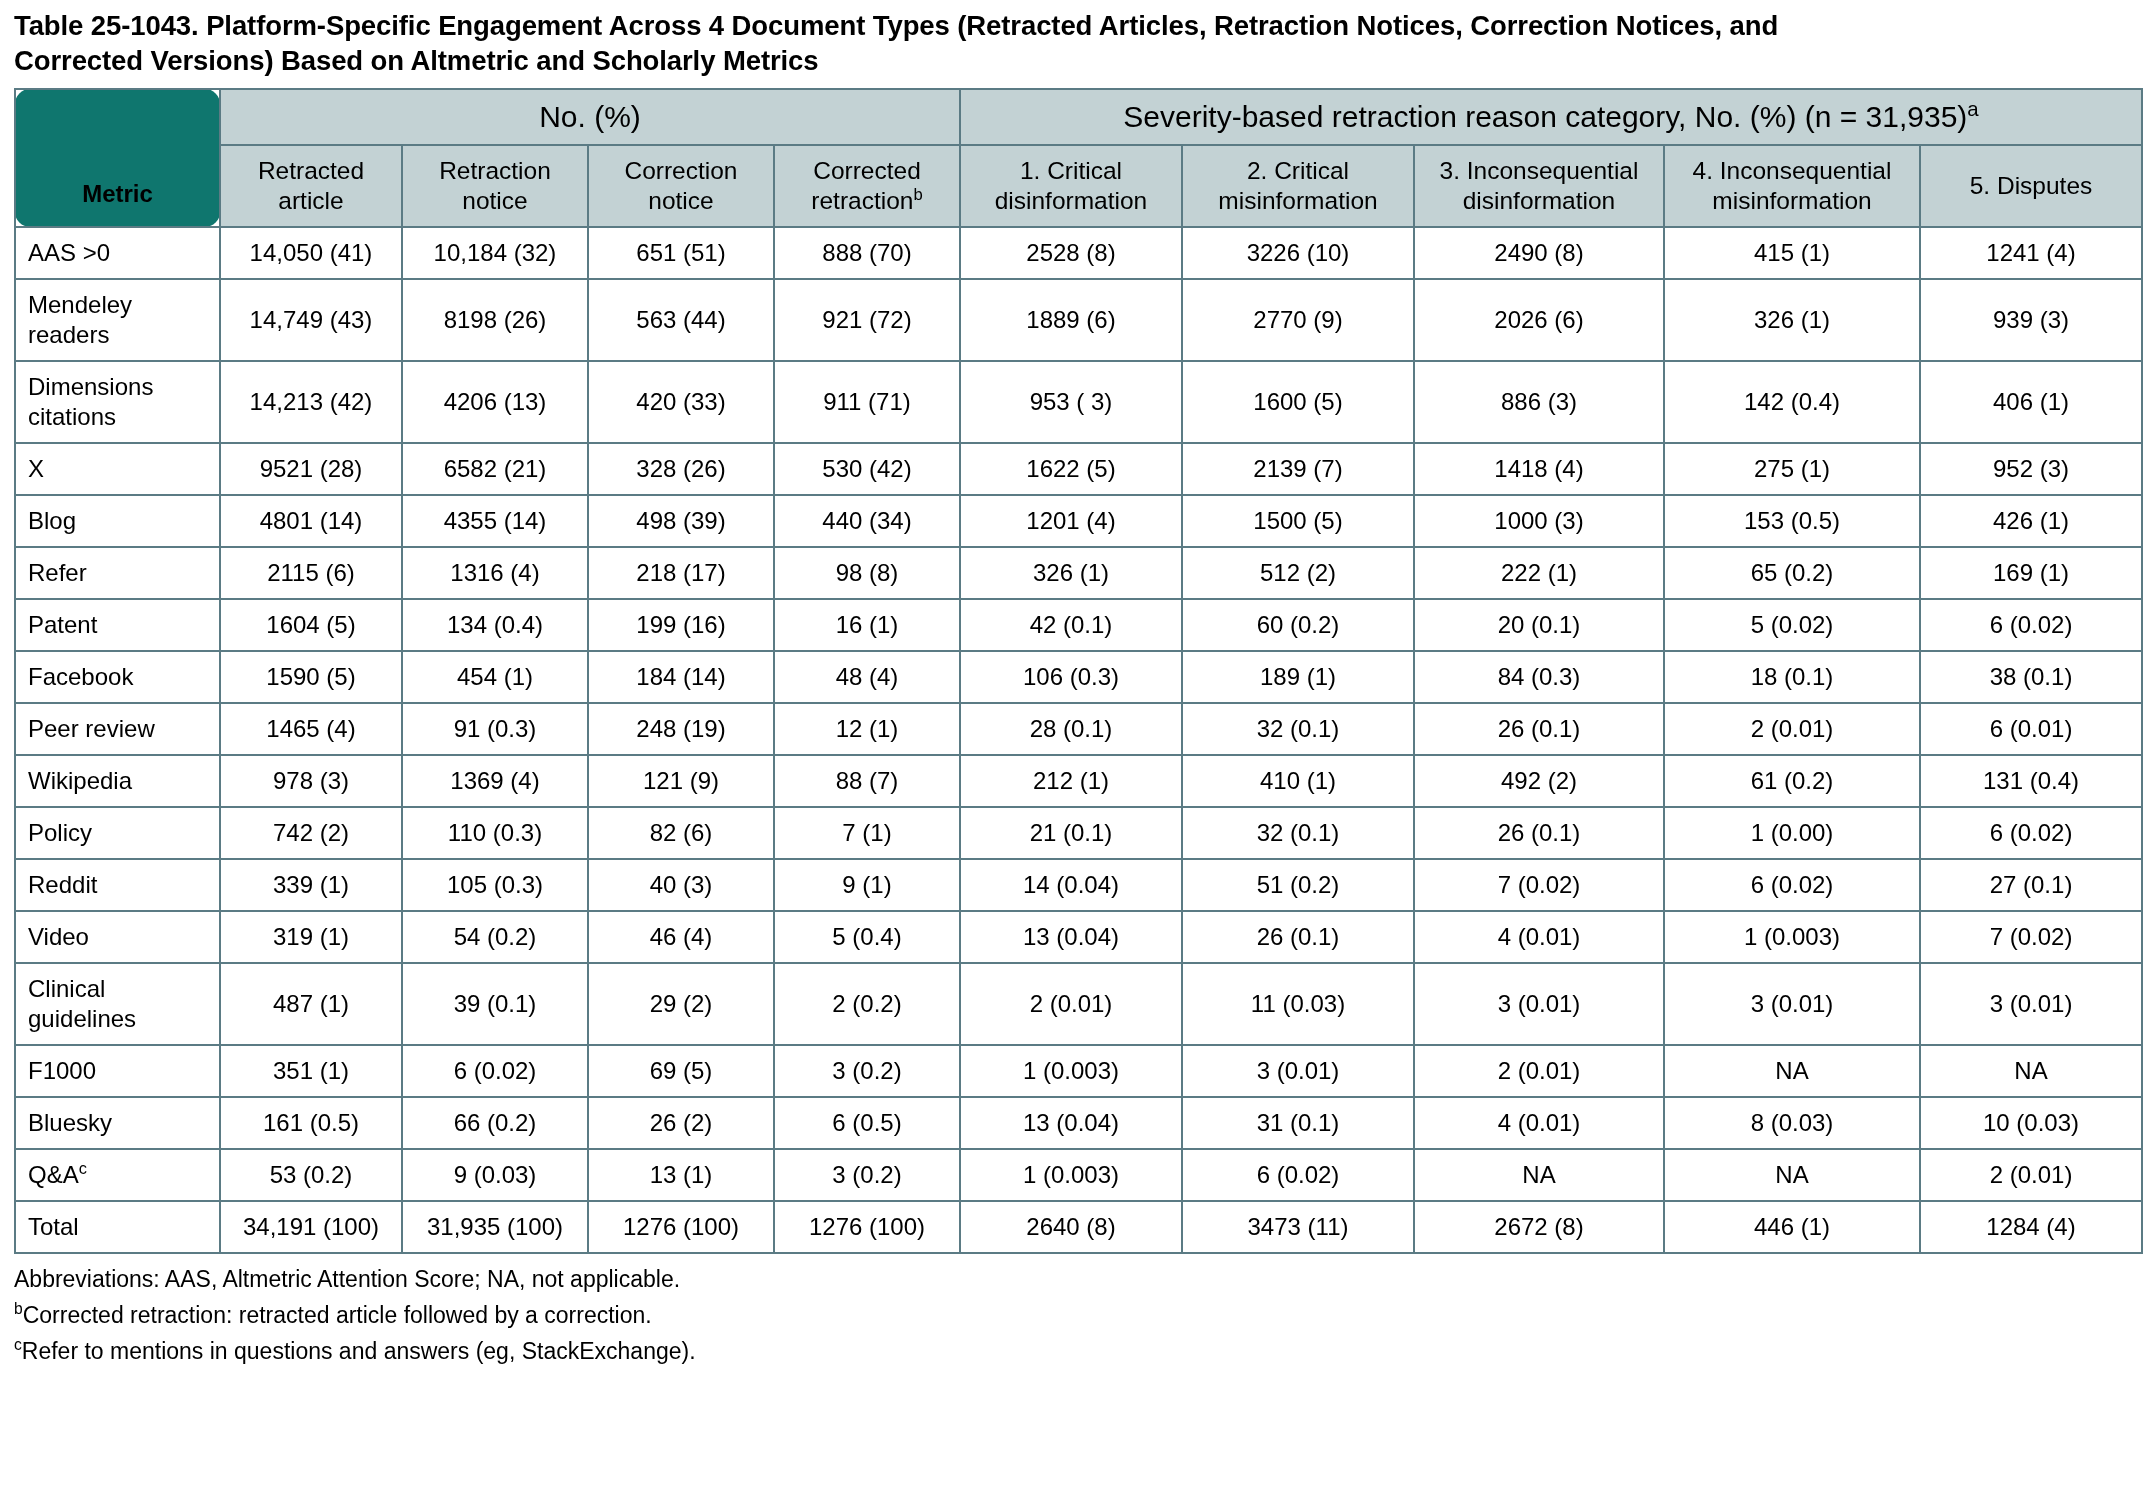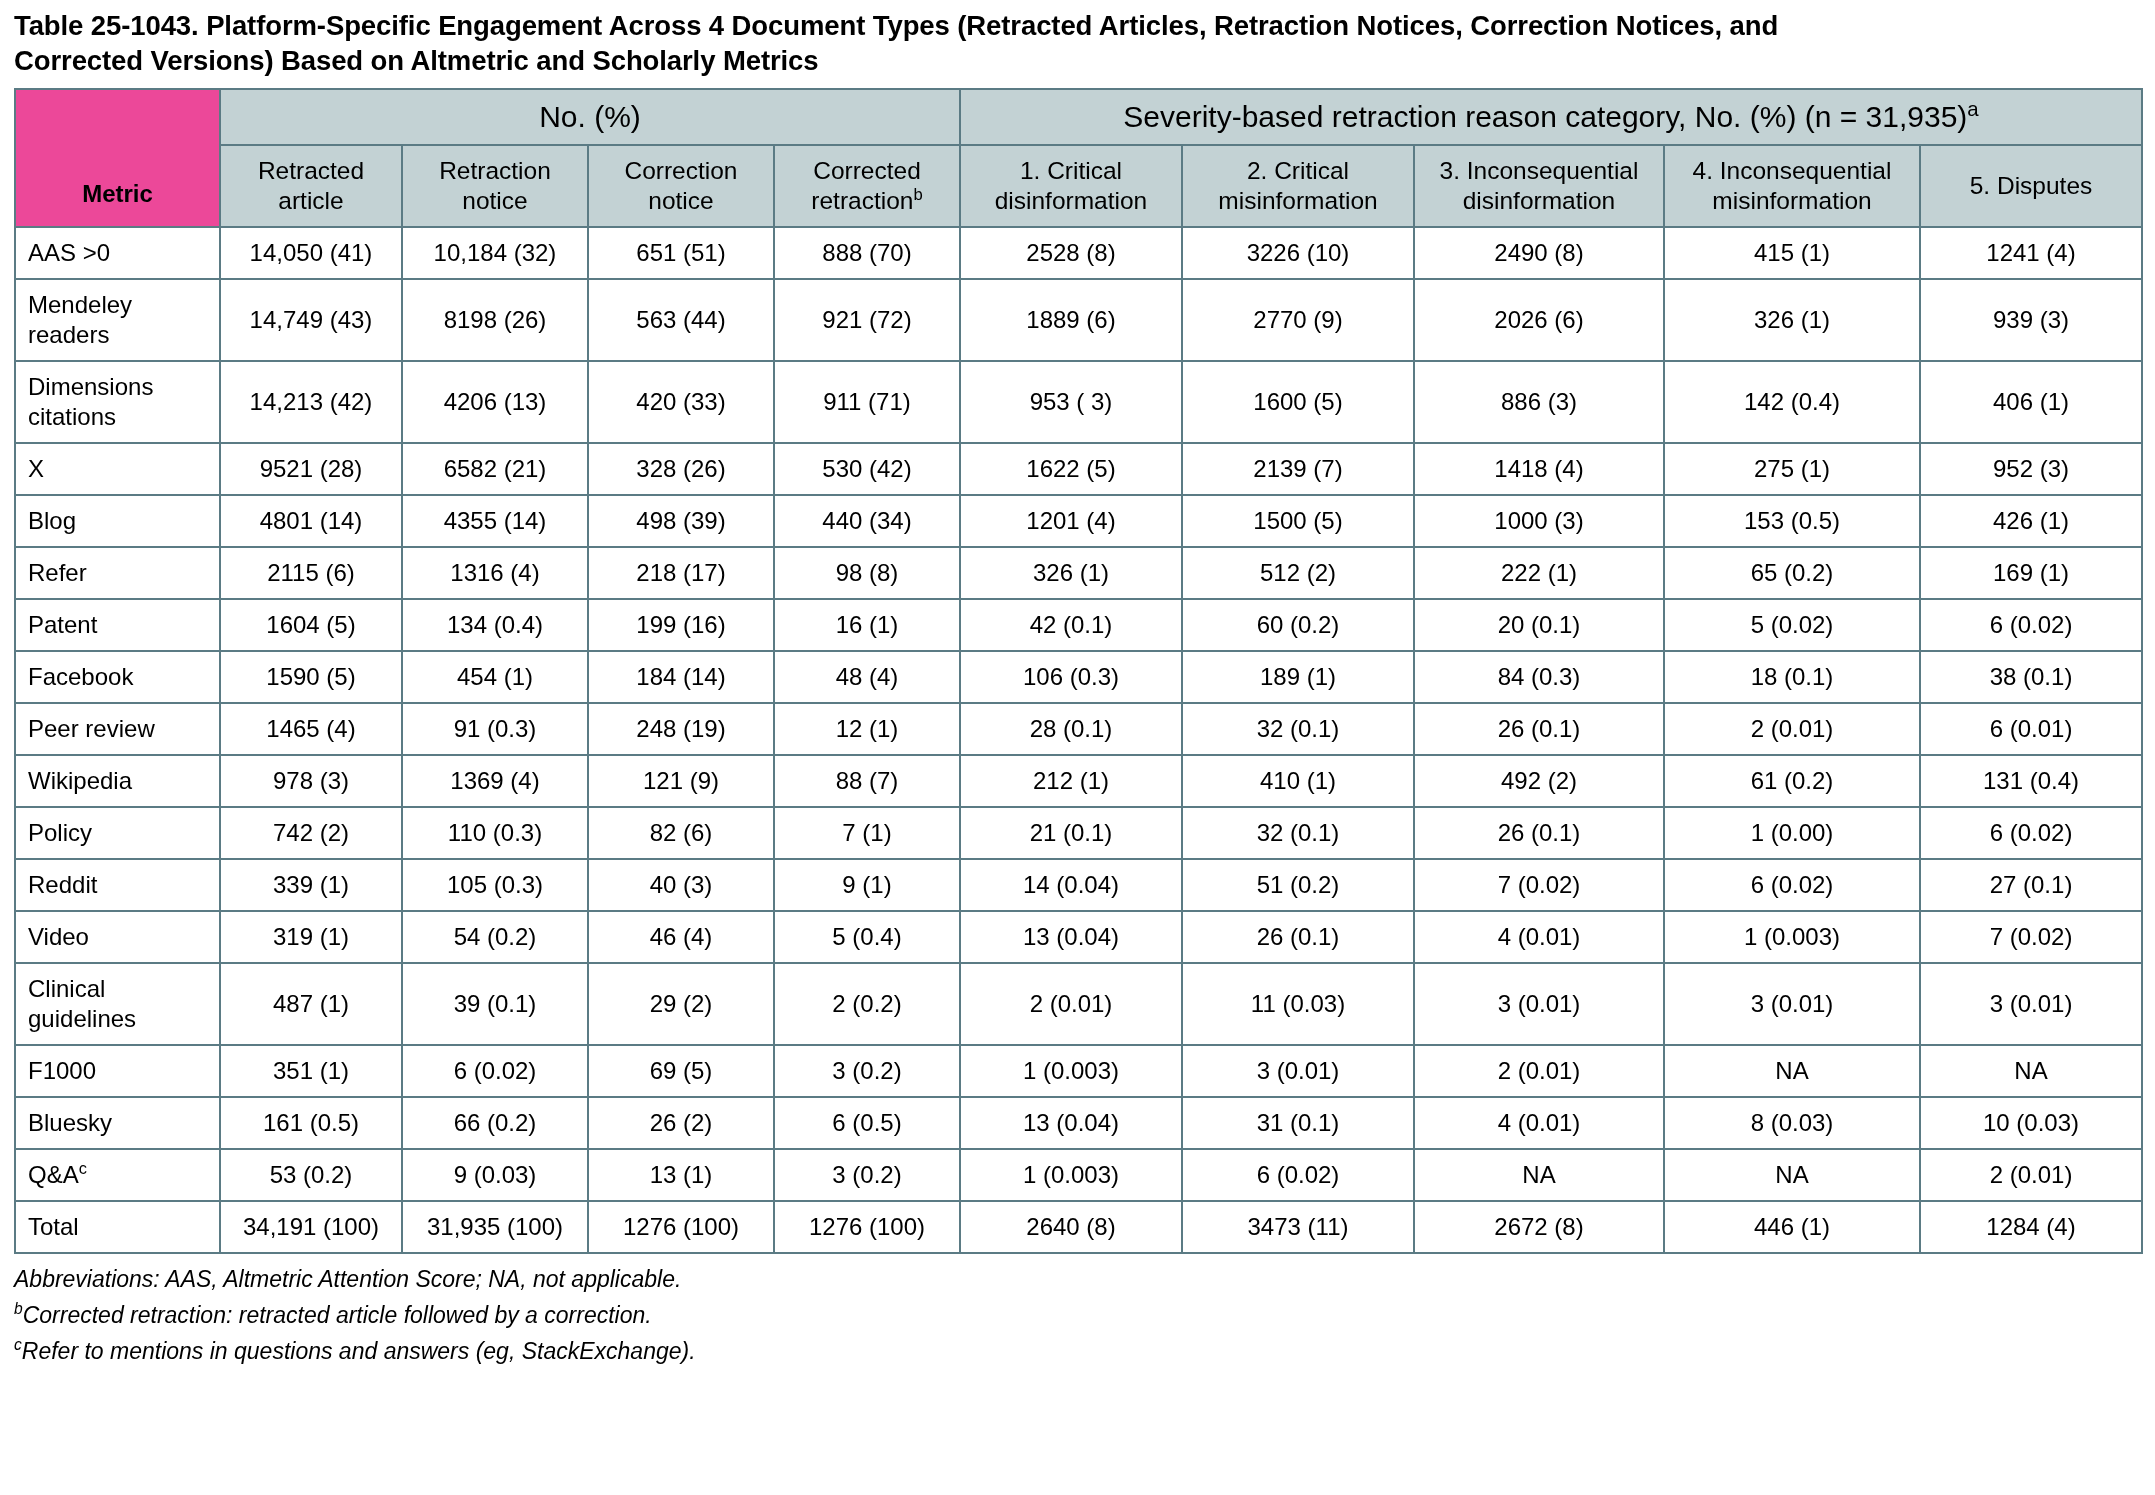--- a/index.html
+++ b/index.html
@@ -65,28 +65,28 @@
   }
   sup {
     font-size: 0.68em;
     vertical-align: super;
     line-height: 0;
   }
   .footnotes {
     margin-top: 9px;
     font-size: 23px;
     line-height: 1.47;
-    font-style: italic;
   }
   .footnotes div {
     margin-bottom: 2px;
   }
   .corner-blank {
-    background: #ec4899;
+    background: #0f766e;
     border-left-color: #5b7b84;
+    border-radius: 15px;
   }
 </style>
 </head>
 <body>
 
 <div class="page">
 
   <div class="table-title">Table 25-1043. Platform-Specific Engagement Across 4 Document Types (Retracted Articles, Retraction Notices, Correction Notices, and Corrected Versions) Based on Altmetric and Scholarly Metrics</div>
 
   <table class="main">

